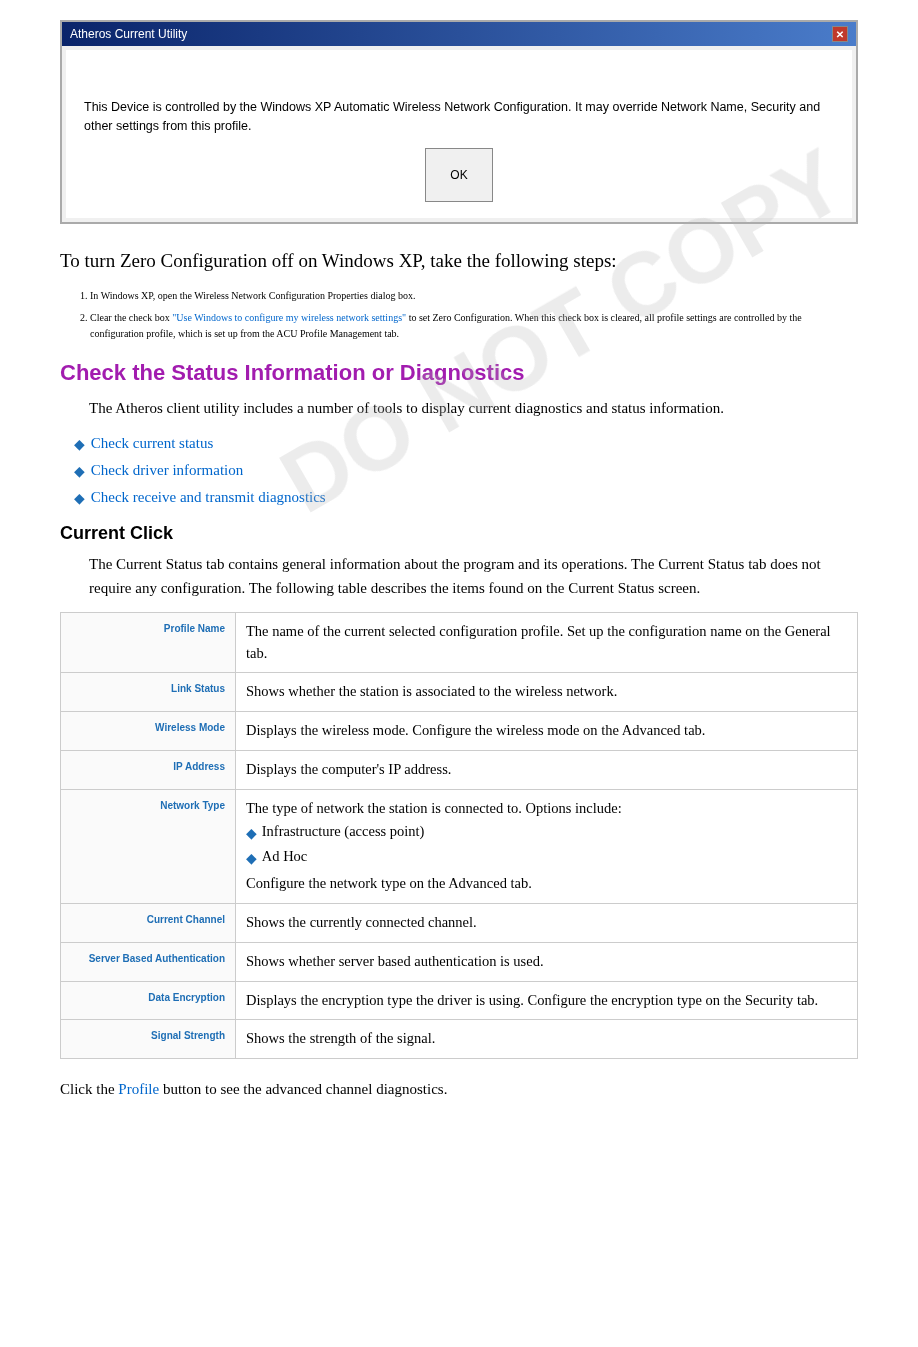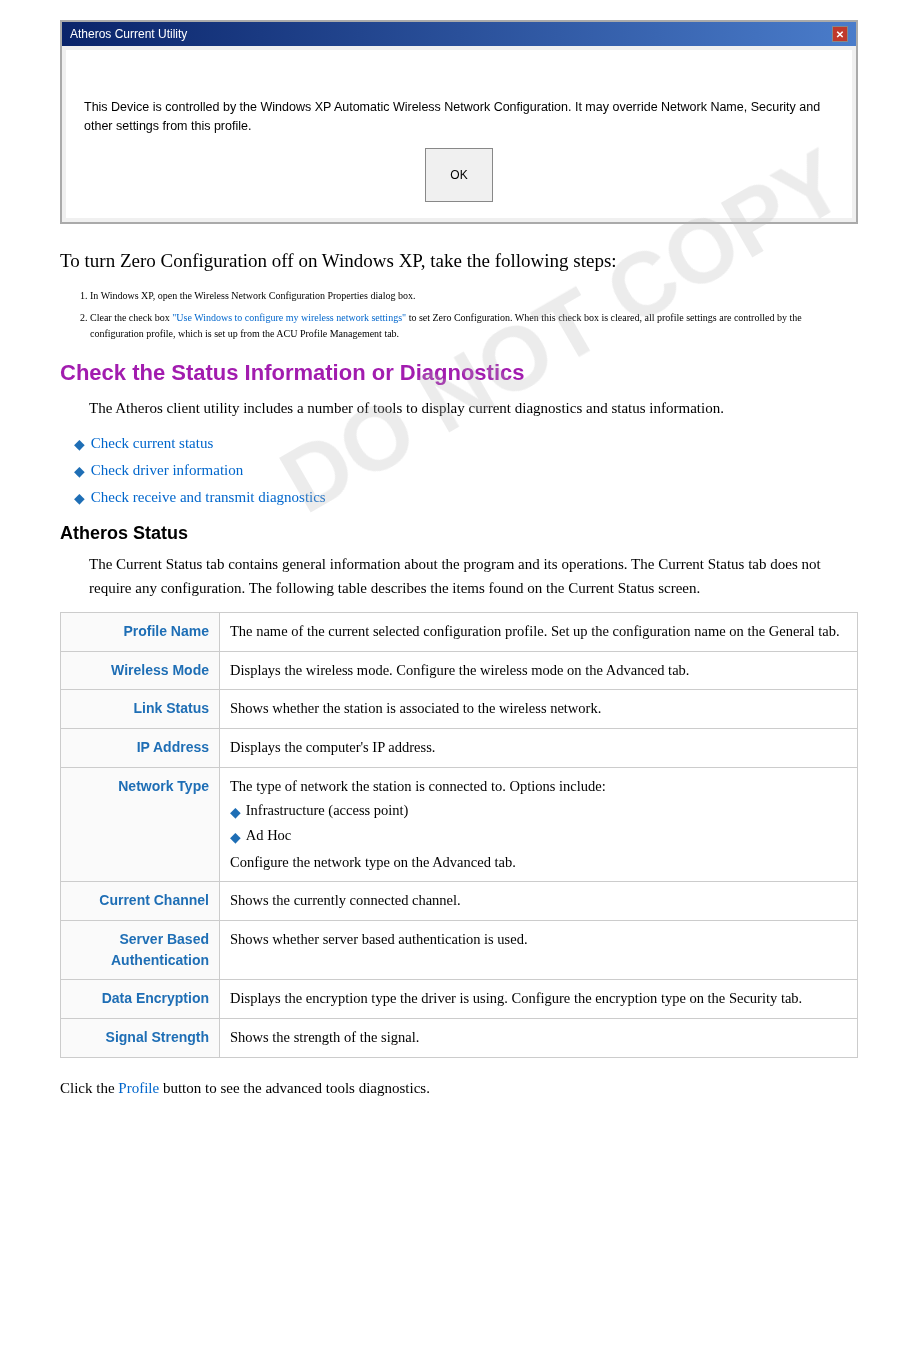--- a/index.html
+++ b/index.html
@@ -139,26 +139,26 @@
       border-bottom: 1px solid #ccc;
     }
     .status-table td {
       padding: 8px 10px;
       font-size: 14.5px;
       vertical-align: top;
       border: 1px solid #ccc;
       line-height: 1.5;
     }
     .status-table td.label-col {
-      width: 159px;
+      width: 175px;
       text-align: right;
       font-weight: bold;
       color: #1e6eb5;
       font-family: Arial, sans-serif;
-      font-size: 14px;
+      font-size: 10px;
       background: #fafafa;
     }
     .status-table td.value-col {
       color: #000;
     }
     .table-bullet-list {
       list-style: none;
       margin: 2px 0 4px 0;
     }
     .table-bullet-list li {
@@ -226,37 +226,37 @@
   <li>
     <span class="bullet-diamond">◆</span>
     <a class="link-blue">Check driver information</a>
   </li>
   <li>
     <span class="bullet-diamond">◆</span>
     <a class="link-blue">Check receive and transmit diagnostics</a>
   </li>
 </ul>
 
-<h3 class="section-heading-sub">Atheros Status</h3>
+<h3 class="section-heading-sub">Current Click</h3>
 
 <p class="body-para">The Current Status tab contains general information about the program and its operations. The Current Status tab does not require any configuration. The following table describes the items found on the Current Status screen.</p>
 
 <table class="status-table">
   <tbody id="table-body">
       <tr>
         <td class="label-col">Profile Name</td>
         <td class="value-col">The name of the current selected configuration profile.  Set up the configuration name on the General tab.</td>
       </tr>
       <tr>
+        <td class="label-col">Link Status</td>
+        <td class="value-col">Shows whether the station is associated to the wireless network.</td>
+      </tr>
+      <tr>
         <td class="label-col">Wireless Mode</td>
         <td class="value-col">Displays the wireless mode.  Configure the wireless mode on the Advanced tab.</td>
-      </tr>
-      <tr>
-        <td class="label-col">Link Status</td>
-        <td class="value-col">Shows whether the station is associated to the wireless network.</td>
       </tr>
       <tr>
         <td class="label-col">IP Address</td>
         <td class="value-col">Displays the computer's IP address.</td>
       </tr>
       <tr>
         <td class="label-col">Network Type</td>
         <td class="value-col">The type of network the station is connected to.  Options include:<ul class="table-bullet-list">
             <li><span class="bullet-diamond">◆</span>Infrastructure (access point)</li>
             <li><span class="bullet-diamond">◆</span>Ad Hoc</li>
@@ -275,14 +275,14 @@
         <td class="value-col">Displays the encryption type the driver is using.   Configure the encryption type on the Security tab.</td>
       </tr>
       <tr>
         <td class="label-col">Signal Strength</td>
         <td class="value-col">Shows the strength of the signal.</td>
       </tr>
     </tbody>
 </table>
 
 <p class="footer-para">
-  <span>Click the </span><a class="link-blue">Profile</a><span> button to see the advanced tools diagnostics.</span>
+  <span>Click the </span><a class="link-blue">Profile</a><span> button to see the advanced channel diagnostics.</span>
 </p>
 
 </body></html>

